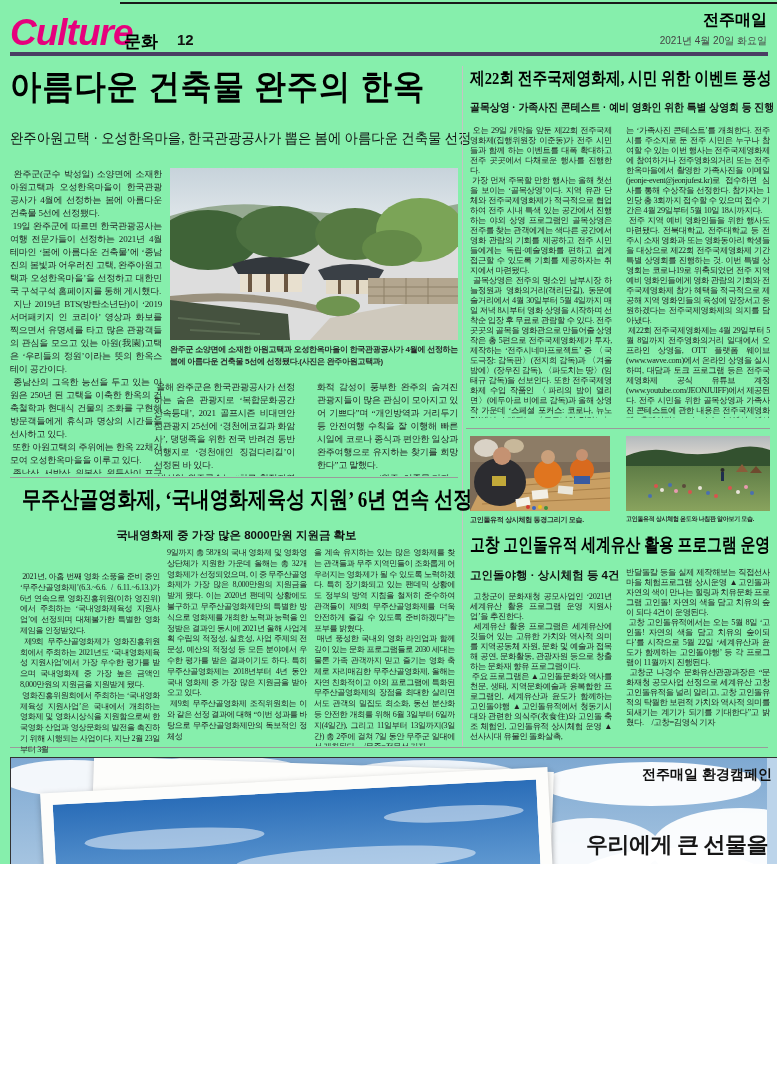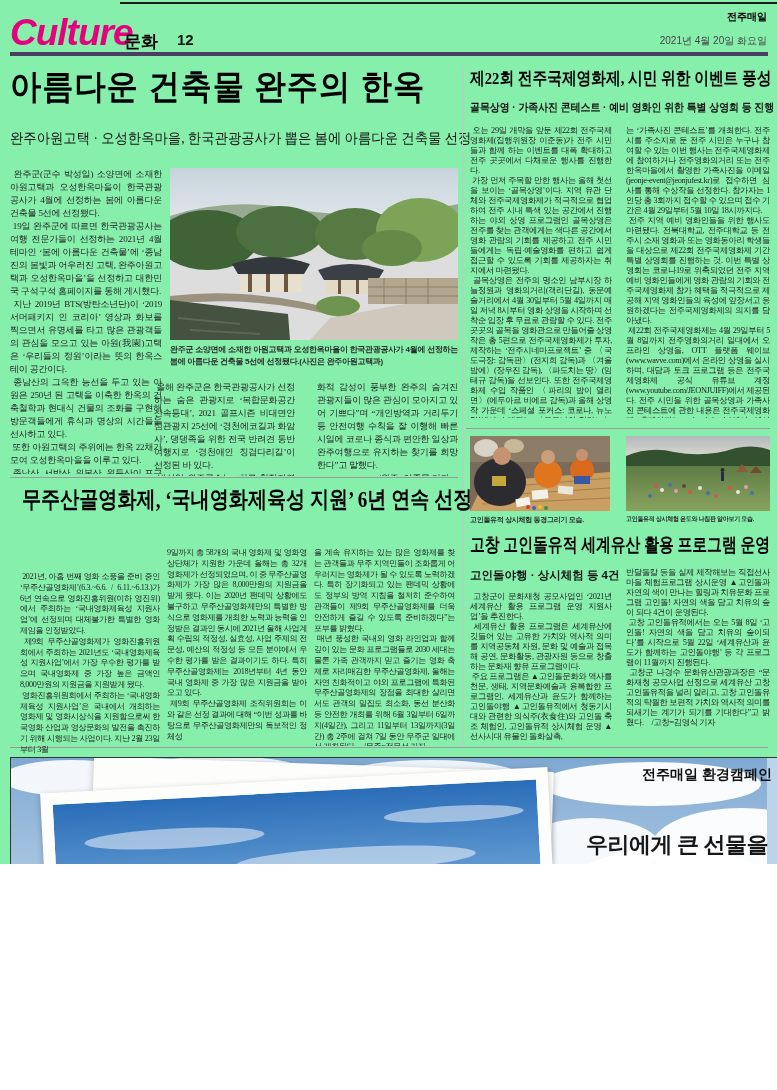--- a/index.html
+++ b/index.html
@@ -29,21 +29,21 @@
 </head>
 <body>
 
 <div class="page">
 
   <div class="abs" style="left:120px;top:2px;width:657px;height:2px;background:#1a1a1a;"></div>
 
   <div class="abs" style="left:10px;top:12px;font-size:37px;font-style:italic;font-weight:bold;color:#e6007d;letter-spacing:-1px;">Culture</div>
   <div class="abs" style="left:124px;top:30px;font-size:17px;font-weight:bold;color:#000;">문화</div>
   <div class="abs" style="left:177px;top:31px;font-size:15px;font-weight:600;color:#111;">12</div>
-  <div class="abs" style="right:10px;top:10px;font-size:10px;font-weight:bold;color:#000;">전주매일</div>
+  <div class="abs" style="right:10px;top:10px;font-size:16px;font-weight:bold;color:#000;">전주매일</div>
   <div class="abs" style="right:10px;top:34px;font-size:10px;color:#444;">2021년 4월 20일 화요일</div>
   <div class="abs" style="left:10px;top:52px;width:758px;height:4px;background:#4a3e63;"></div>
 
   <div class="hl" style="left:10px;top:64px;font-size:34px;transform:scaleX(.92);letter-spacing:1px;">아름다운 건축물 완주의 한옥</div>
   <div class="abs serif" style="left:10px;top:129px;font-size:14.5px;color:#111;white-space:nowrap;transform:scaleX(.92);transform-origin:left top;">완주아원고택 · 오성한옥마을, 한국관광공사가 뽑은 봄에 아름다운 건축물 선정</div>
 
   <div class="col body-md" style="left:10px;top:168px;width:152px;height:306px;">&nbsp;완주군(군수 박성일) 소양면에 소재한 아원고택과 오성한옥마을이 한국관광공사가 4월에 선정하는 봄에 아름다운 건축물 5선에 선정됐다.
 &nbsp;19일 완주군에 따르면 한국관광공사는 여행 전문가들이 선정하는 2021년 4월 테마인 ‘봄에 아름다운 건축물’에 ‘종남진의 봄빛과 어우러진 고택, 완주아원고택과 오성한옥마을’을 선정하고 대한민국 구석구석 홈페이지를 통해 게시했다.
 &nbsp;지난 2019년 BTS(방탄소년단)이 ‘2019 서머패키지 인 코리아’ 영상과 화보를 찍으면서 유명세를 타고 많은 관광객들의 관심을 모으고 있는 아원(我園)고택은 ‘우리들의 정원’이라는 뜻의 한옥스테이 공간이다.
 &nbsp;종남산의 그윽한 능선을 두고 있는 아원은 250년 된 고택을 이축한 한옥의 건축철학과 현대식 건물의 조화를 구현해 방문객들에게 휴식과 명상의 시간들을 선사하고 있다.
@@ -99,20 +99,21 @@
   <div class="subhl" style="left:470px;top:100px;font-size:11px;transform:scaleX(.9);">골목상영 · 가족사진 콘테스트 · 예비 영화인 위한 특별 상영회 등 진행</div>
   <div class="col body-sm" style="left:470px;top:126px;width:142px;height:292px;">&nbsp;오는 29일 개막을 앞둔 제22회 전주국제영화제(집행위원장 이준동)가 전주 시민들과 함께 하는 이벤트를 대폭 확대하고 전주 곳곳에서 다채로운 행사를 진행한다.
 &nbsp;가장 먼저 주목할 만한 행사는 올해 첫선을 보이는 ‘골목상영’이다. 지역 유관 단체와 전주국제영화제가 적극적으로 협업하여 전주 시내 특색 있는 공간에서 진행하는 야외 상영 프로그램인 골목상영은 전주를 찾는 관객에게는 색다른 공간에서 영화 관람의 기회를 제공하고 전주 시민들에게는 독립·예술영화를 편하고 쉽게 접근할 수 있도록 기회를 제공하자는 취지에서 마련됐다.
 &nbsp;골목상영은 전주의 명소인 남부시장 하늘정원과 영화의거리(객리단길), 동문예술거리에서 4월 30일부터 5월 4일까지 매일 저녁 8시부터 영화 상영을 시작하며 선착순 입장 후 무료로 관람할 수 있다. 전주 곳곳의 골목을 영화관으로 만들어줄 상영작은 총 5편으로 전주국제영화제가 투자, 제작하는 ‘전주시네마프로젝트’ 중 〈국도극장: 감독판〉(전지희 감독)과 〈겨울밤에〉(장우진 감독), 〈파도치는 땅〉(임태규 감독)을 선보인다. 또한 전주국제영화제 수입 작품인 〈파리의 밤이 열리면〉(에두아르 비에르 감독)과 올해 상영작 가운데 ‘스페셜 포커스: 코로나, 뉴노멀’에서 소개되는 〈코로나의 밀라노〉(밀라노의 영화감독들)도 상영된다.
 &nbsp;또한 전주국제영화제는 가정의 달 5월, 온 가족이 함께 영화제를 즐기며 추억을 쌓을 수 있</div>
   <div class="col body-sm" style="left:626px;top:126px;width:144px;height:292px;">는 ‘가족사진 콘테스트’를 개최한다. 전주시를 주소지로 둔 전주 시민은 누구나 참여할 수 있는 이번 행사는 전주국제영화제에 참여하거나 전주영화의거리 또는 전주한옥마을에서 촬영한 가족사진을 이메일(jeonje-event@jeonjufest.kr)로 접수하면 심사를 통해 수상작을 선정한다. 참가자는 1인당 총 3회까지 접수할 수 있으며 접수 기간은 4월 29일부터 5월 10일 18시까지다.
 &nbsp;전주 지역 예비 영화인들을 위한 행사도 마련됐다. 전북대학교, 전주대학교 등 전주시 소재 영화과 또는 영화동아리 학생들을 대상으로 제22회 전주국제영화제 기간 특별 상영회를 진행하는 것. 이번 특별 상영회는 코로나19로 위축되었던 전주 지역 예비 영화인들에게 영화 관람의 기회와 전주국제영화제 참가 혜택을 적극적으로 제공해 지역 영화인들의 육성에 앞장서고 응원하겠다는 전주국제영화제의 의지를 담아냈다.
 &nbsp;제22회 전주국제영화제는 4월 29일부터 5월 8일까지 전주영화의거리 일대에서 오프라인 상영을, OTT 플랫폼 웨이브(www.wavve.com)에서 온라인 상영을 실시하며, 대담과 토크 프로그램 등은 전주국제영화제 공식 유튜브 계정(www.youtube.com/JEONJUIFF)에서 제공된다. 전주 시민을 위한 골목상영과 가족사진 콘테스트에 관한 내용은 전주국제영화제 홈페이지(www.jeonjufest.kr)에서 에서 상세한 내용을 확인할 수 있다　/양은겸 기자</div>
 
   <div class="hl serif" style="left:22px;top:484px;font-size:23px;transform:scaleX(.83);">무주산골영화제, ‘국내영화제육성 지원’ 6년 연속 선정</div>
+  <div class="abs" style="left:18px;top:528px;width:437px;text-align:center;font-weight:bold;font-size:11.5px;color:#111;">국내영화제 중 가장 많은 8000만원 지원금 확보</div>
   <div class="col body-mj" style="left:20px;top:548px;width:140px;height:198px;margin-top:24px;">&nbsp;2021년, 아홉 번째 영화 소풍을 준비 중인 ‘무주산골영화제’(6.3.~6.6. / 6.11.~6.13.)가 6년 연속으로 영화진흥위원(이하 영진위)에서 주최하는 ‘국내영화제육성 지원사업’에 선정되며 대체불가한 특별한 영화제임을 인정받았다.
 &nbsp;제9회 무주산골영화제가 영화진흥위원회에서 주최하는 2021년도 ‘국내영화제육성 지원사업’에서 가장 우수한 평가를 받으며 국내영화제 중 가장 높은 금액인 8,000만원의 지원금을 지원받게 됐다.
 &nbsp;영화진흥위원회에서 주최하는 ‘국내영화제육성 지원사업’은 국내에서 개최하는 영화제 및 영화시상식을 지원함으로써 한국영화 산업과 영상문화의 발전을 촉진하기 위해 시행되는 사업이다. 지난 2월 23일부터 3월</div>
   <div class="col body-mj" style="left:167px;top:548px;width:140px;height:198px;">9일까지 총 58개의 국내 영화제 및 영화영상단체가 지원한 가운데 올해는 총 32개 영화제가 선정되었으며, 이 중 무주산골영화제가 가장 많은 8,000만원의 지원금을 받게 됐다. 이는 2020년 팬데믹 상황에도 불구하고 무주산골영화제만의 특별한 방식으로 영화제를 개최한 노력과 능력을 인정받은 결과인 동시에 2021년 올해 사업계획 수립의 적정성, 실효성, 사업 주제의 전문성, 예산의 적정성 등 모든 분야에서 우수한 평가를 받은 결과이기도 하다. 특히 무주산골영화제는 2018년부터 4년 동안 국내 영화제 중 가장 많은 지원금을 받아오고 있다.
 &nbsp;제9회 무주산골영화제 조직위원회는 이와 같은 선정 결과에 대해 “이번 성과를 바탕으로 무주산골영화제만의 독보적인 정체성</div>
   <div class="col body-mj" style="left:314px;top:548px;width:141px;height:198px;">을 계속 유지하는 있는 많은 영화제를 찾는 관객들과 무주 지역민들이 조화롭게 어우러지는 영화제가 될 수 있도록 노력하겠다. 특히 장기화되고 있는 팬데믹 상황에도 정부의 방역 지침을 철저히 준수하여 관객들이 제9회 무주산골영화제를 더욱 안전하게 즐길 수 있도록 준비하겠다”는 포부를 밝혔다.
 &nbsp;매년 풍성한 국내외 영화 라인업과 함께 깊이 있는 문화 프로그램들로 2030 세대는 물론 가족 관객까지 믿고 즐기는 영화 축제로 자리매김한 무주산골영화제, 올해는 자연 친화적이고 야외 프로그램에 특화된 무주산골영화제의 장점을 최대한 살리면서도 관객의 밀집도 최소화, 동선 분산화 등 안전한 개최를 위해 6월 3일부터 6일까지(4일간), 그리고 11일부터 13일까지(3일간) 총 2주에 걸쳐 7일 동안 무주군 일대에서 개최된다.　/무주=전문선 기자</div>
 
   <div class="photo" style="left:470px;top:436px;width:140px;height:75px;">
     <svg width="140" height="75" viewBox="0 0 140 75">

